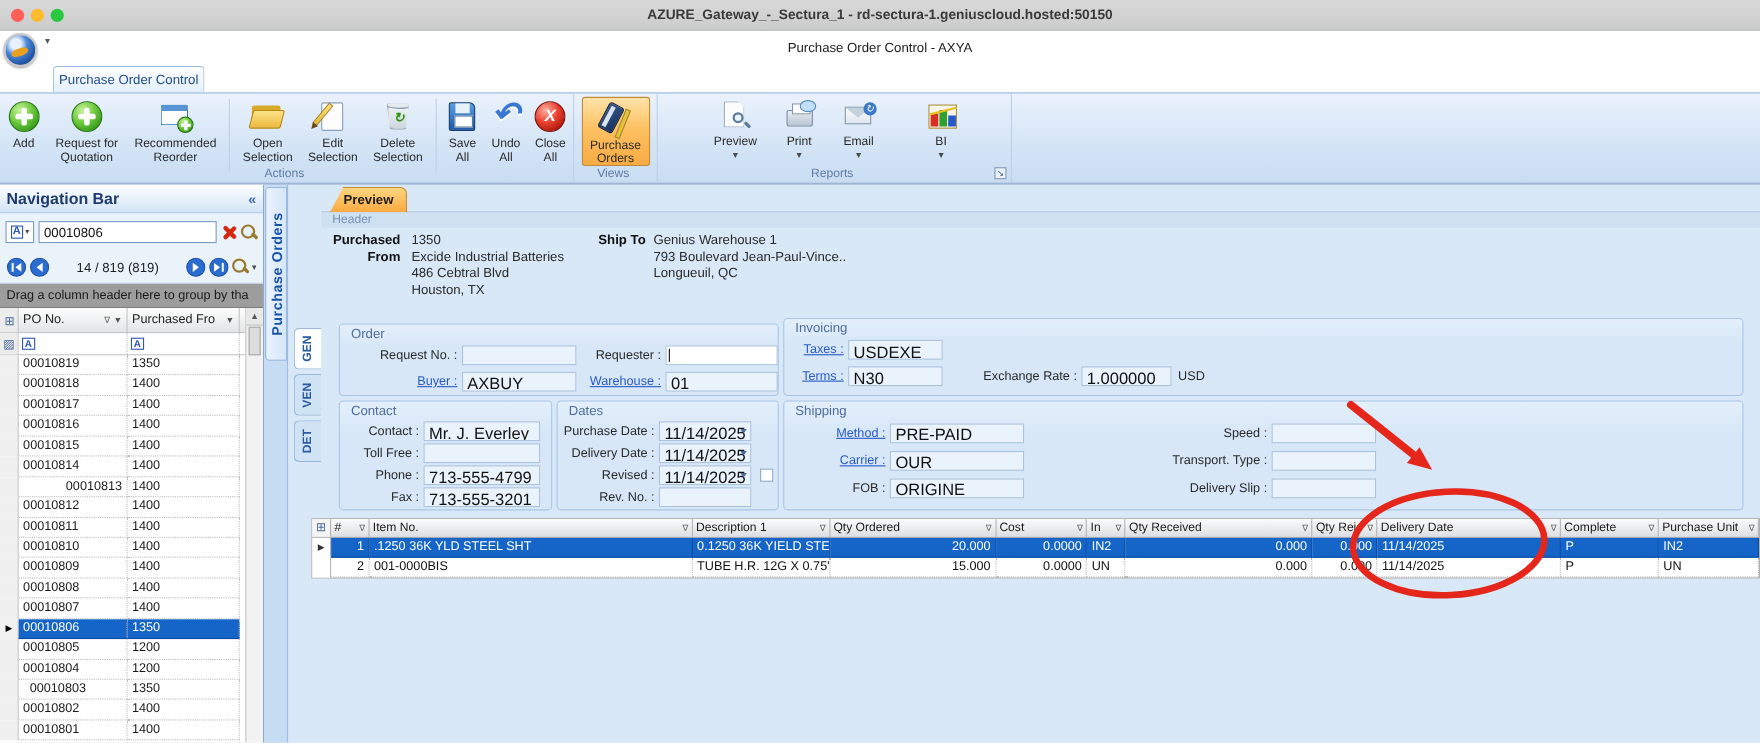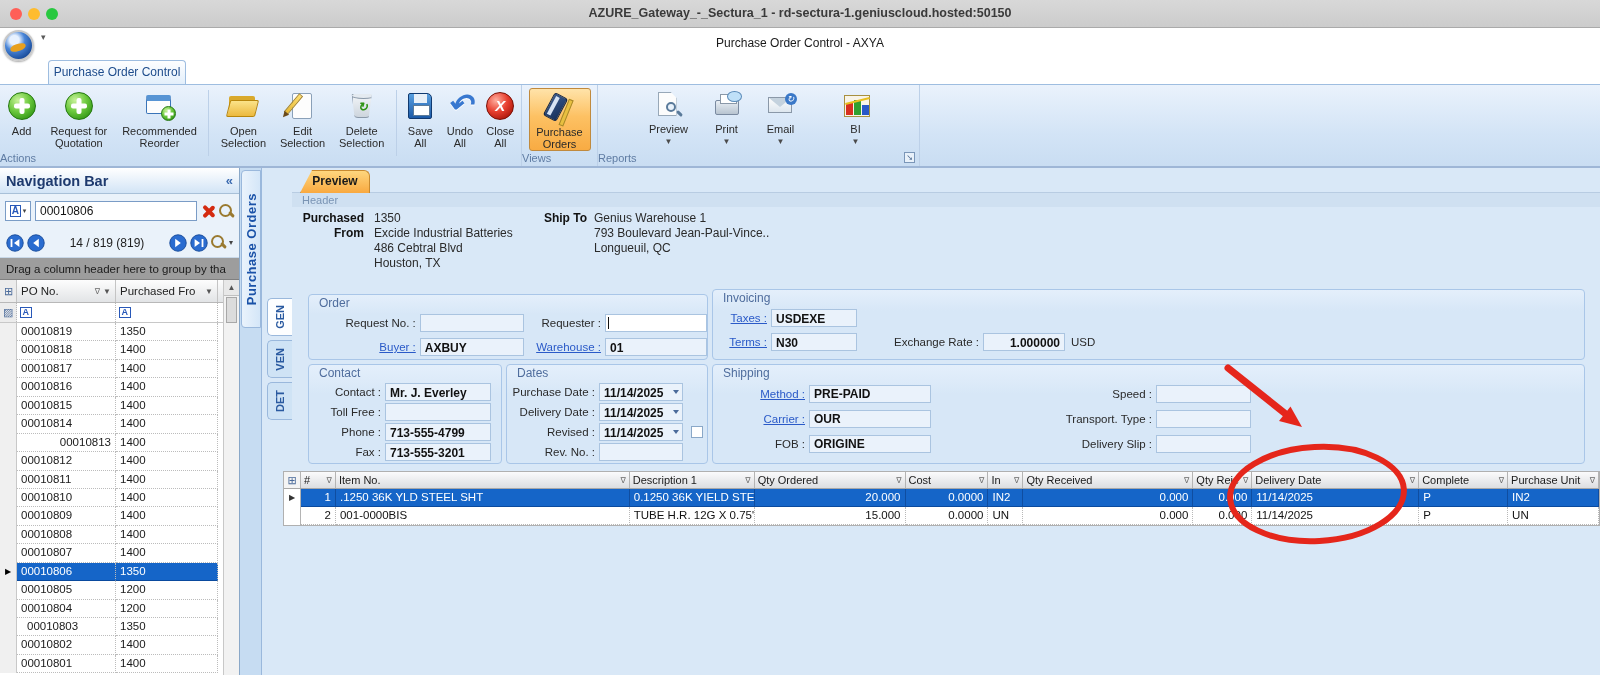--- a/index.html
+++ b/index.html
@@ -28,21 +28,21 @@
   #tabrow { position:absolute; left:0; top:58px; width:1600px; height:26px; background:#fff; }
   #ribbon-tab { position:absolute; left:48px; top:2px; width:138px; height:24px;
     background:linear-gradient(#fdfeff,#e3effb); border:1px solid #9ebde0; border-bottom:none;
     border-radius:4px 4px 0 0; text-align:center; line-height:22px; color:#1e4c8c; }
 
   
   #ribbon { position:absolute; left:0; top:84px; width:1600px; height:84px;
     background:linear-gradient(#eaf2fc,#d3e4f6 60%,#c9ddf2); border-top:1px solid #9ebde0;
     border-bottom:2px solid #9eb6d6; display:flex; }
   .rgroup { position:relative; height:100%; border-right:1px solid #bcd0e8; padding-top:3px; }
-  .rgroup-label { position:absolute; left:0; right:4px; bottom:2px; text-align:left;
+  .rgroup-label { position:absolute; left:0; right:4px; bottom:2px; text-align:center;
     font-size:11px; color:#5f7ca3; }
   .rbtns { display:flex; justify-content:center; align-items:flex-start; height:62px; }
   .rbtn { display:flex; flex-direction:column; align-items:center; text-align:center;
     font-size:11px; color:#2a2a2a; line-height:12px; padding-top:2px; margin:0 2px; }
   .rbtn .ric { width:32px; height:32px; position:relative; margin-bottom:3px; }
   .rbtn.small .ric { width:30px; height:30px; }
   .rbtn .caret { font-size:8px; color:#4a4a4a; margin-top:1px; }
   .rbtn.active { background:linear-gradient(#ffe3a9,#fdc163 45%,#f8ab43);
     border:1px solid #c08a3e; border-radius:3px; }
   .vsep { width:1px; background:#bcd0e8; height:66px; margin:2px 4px 0; }
@@ -221,27 +221,27 @@
     font-weight:bold; color:#2a5aa0; }
   .subtab.sel { background:#fdfeff; }
 
   
   .gbox { position:absolute; border:1px solid #a9c6e8; border-radius:4px;
     background:linear-gradient(#e4effb,#d7e7f7 30%); }
   .gcap { height:17px; line-height:17px; padding-left:10px; color:#4f6d9d; font-size:12px; }
   .frow { display:flex; align-items:center; }
   .flabel { text-align:right; color:#2a2a2a; font-size:11.5px; padding-right:4px; white-space:nowrap; }
   .flabel.link { color:#2a5ac8; text-decoration:underline; }
-  .field { height:18px; background:#eaf2fb; border:1px solid #aac4e0; font-size:12px;
-    padding:1.5px 4px; color:#111; white-space:nowrap; overflow:hidden; position:relative;font-weight:bold; }
+  .field { height:18px; background:#eaf2fb; border:1px solid #aac4e0; font-size:15px;
+    padding:1.5px 4px; color:#111; white-space:nowrap; overflow:hidden; position:relative; }
   .field.white { background:#fff; }
   .field.focus::before { content:""; position:absolute; left:2px; top:2px; width:1px; height:12px; background:#111; }
   .field .dcaret { position:absolute; right:3px; top:6px; border-left:3.5px solid transparent;
     border-right:3.5px solid transparent; border-top:4px solid #4a6a9a; }
-  .field.num { text-align:right; }
+  .field.num { }
   .checkbox { width:12px; height:12px; background:#fff; border:1px solid #8aa8c8; margin-left:8px; }
 
   
   #grid { position:absolute; left:21px; top:303px; width:1317px; background:#fff;
     border:1px solid #b0b0b0; }
   #grid-head { display:flex; height:17px; background:linear-gradient(#fbfbfc,#dcdee1);
     border-bottom:1px solid #a8a8a8; }
   .ghcell { border-right:1px solid #b4b4b4; display:flex; align-items:center; padding:0 3px;
     font-size:11px; color:#1a1a1a; white-space:nowrap; overflow:hidden; }
   .ghcell .funnel { margin-left:auto; }

